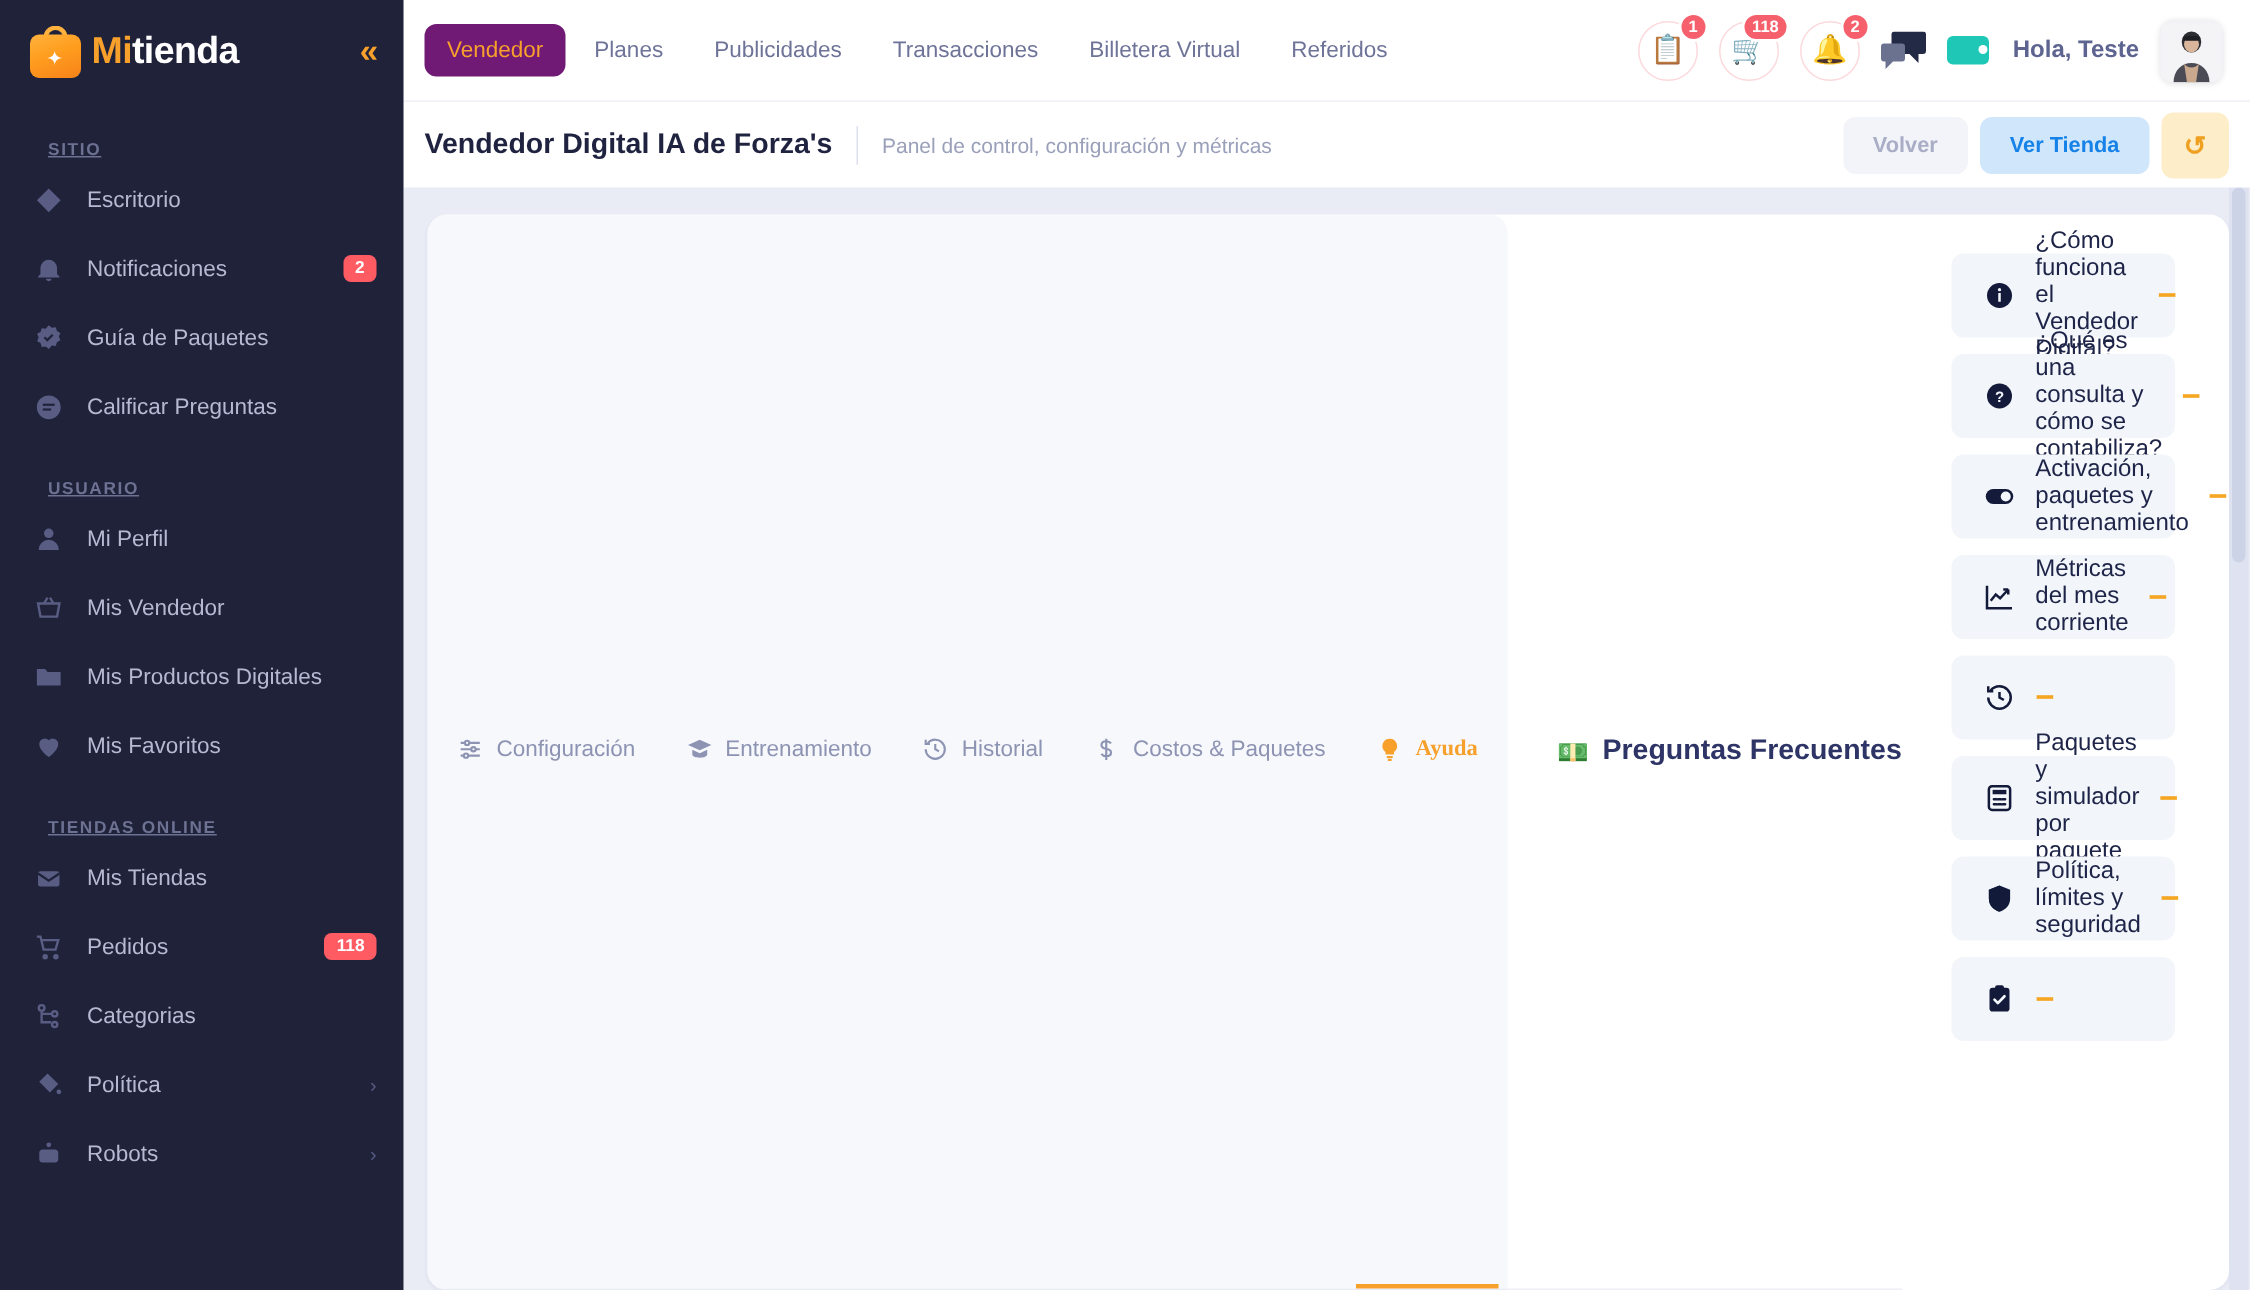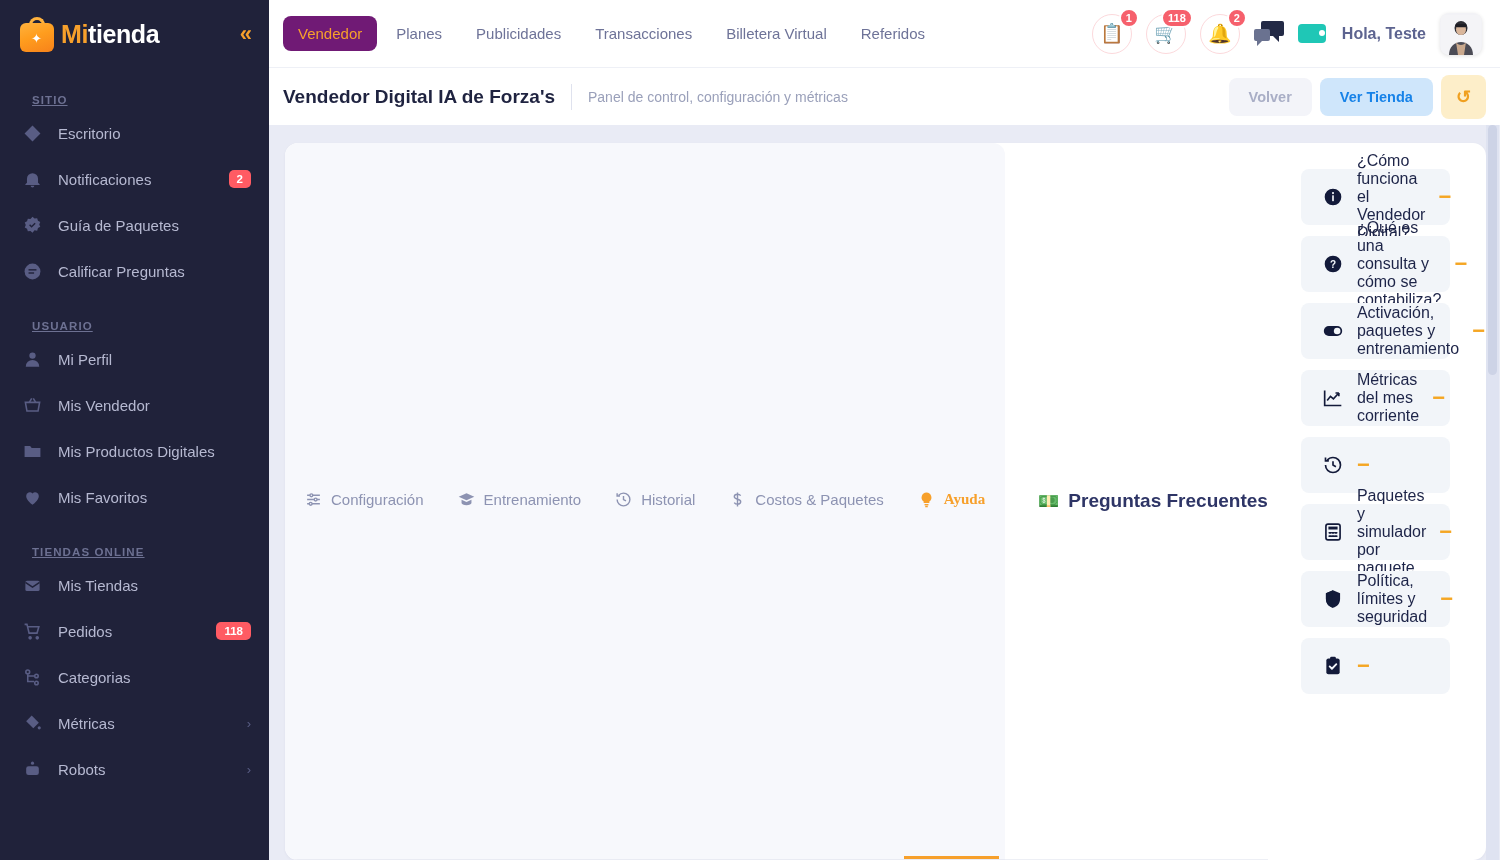--- a/index.html
+++ b/index.html
@@ -323,21 +323,21 @@
           </span>
         <span class="txt">Categorias</span>
       </div>
       <div class="nav-item">
         <span class="ico">
             <svg viewBox="0 0 24 24" fill="currentColor">
               <path d="M11 2l9 9-7 7-9-9z"></path>
               <circle cx="20.5" cy="17.5" r="2"></circle>
             </svg>
           </span>
-        <span class="txt">Métricas</span>
+        <span class="txt">Política</span>
         <span class="chev">›</span>
       </div>
       <div class="nav-item">
         <span class="ico">
             <svg viewBox="0 0 24 24" fill="currentColor">
               <circle cx="12" cy="4" r="2"></circle>
               <rect x="4" y="8" width="16" height="11" rx="3"></rect>
             </svg>
           </span>
         <span class="txt">Robots</span>

